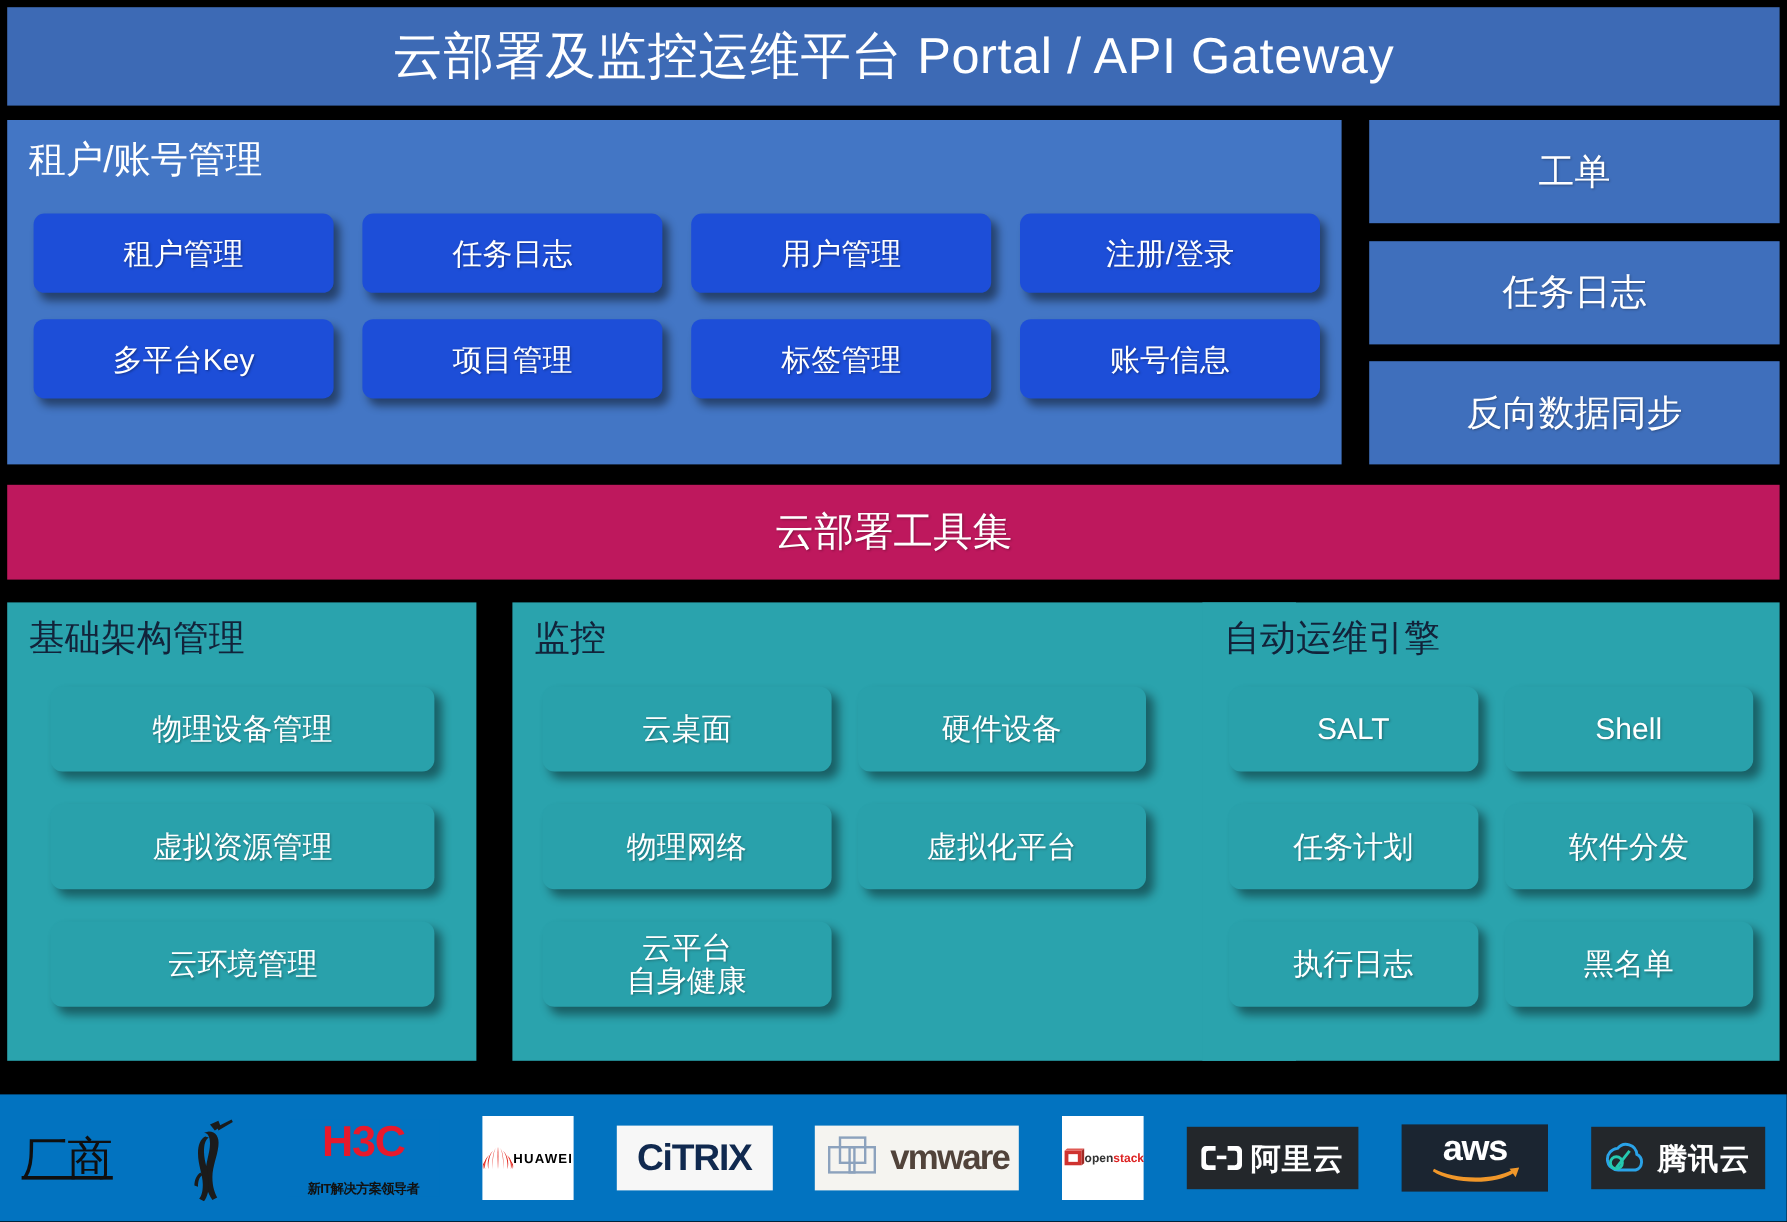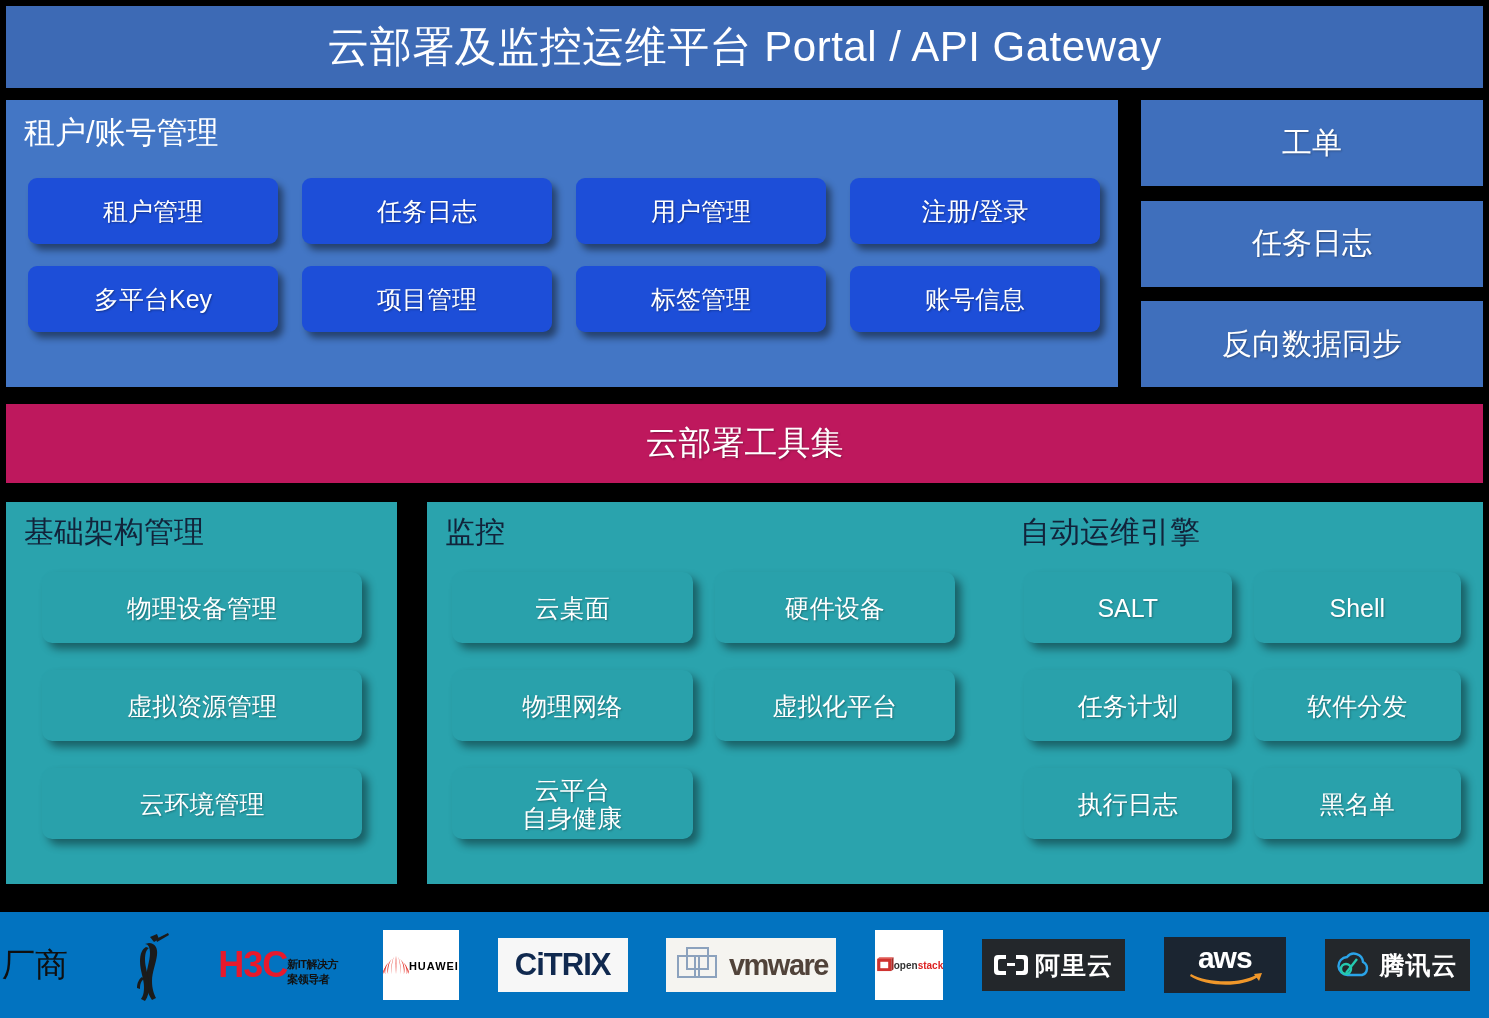--- a/index.html
+++ b/index.html
@@ -107,33 +107,33 @@
   }
   #grid-infra .btn-teal { width: 320px; }
 
   
   .vendor-bar {
     position: absolute; left: 0px; top: 912px; width: 1489px; height: 106px;
     background: #0273c0;
     display: flex; align-items: center;
   }
   .vendor-label {
-    color: #0f0f0f; font-size: 33px; font-weight: 400;
-    margin-left: 2px; margin-right: 36px; white-space: nowrap;
+    color: #0f0f0f; font-size: 38px; font-weight: 400;
+    margin-left: 18px; margin-right: 36px; white-space: nowrap; text-decoration: underline;
   }
   .vendor-items {
     flex: 1; display: flex; align-items: center;
     justify-content: space-around;
   }
   .logo { display: flex; align-items: center; justify-content: center; }
 
   .logo-inspur { width: 56px; height: 72px; }
   .logo-h3c {
     width: 126px; height: 64px; background: #0273c0;
-    display: flex; flex-direction: row; align-items: center; justify-content: center;
+    display: flex; flex-direction: column; align-items: center; justify-content: center;
   }
   .h3c-main { color: #e8192c; font-size: 36px; font-weight: bold; letter-spacing: -1px; line-height: 1; }
   .h3c-sub  { color: #111111; font-size: 11px; font-weight: bold; margin-top: 14px; letter-spacing: -0.5px; }
 
   .logo-huawei {
     width: 76px; height: 70px; background: #ffffff;
     display: flex; flex-direction: row; align-items: center; justify-content: center;
   }
   .huawei-text { color: #000000; font-size: 11px; font-weight: bold; letter-spacing: 1px; margin-top: 1px; }
 

